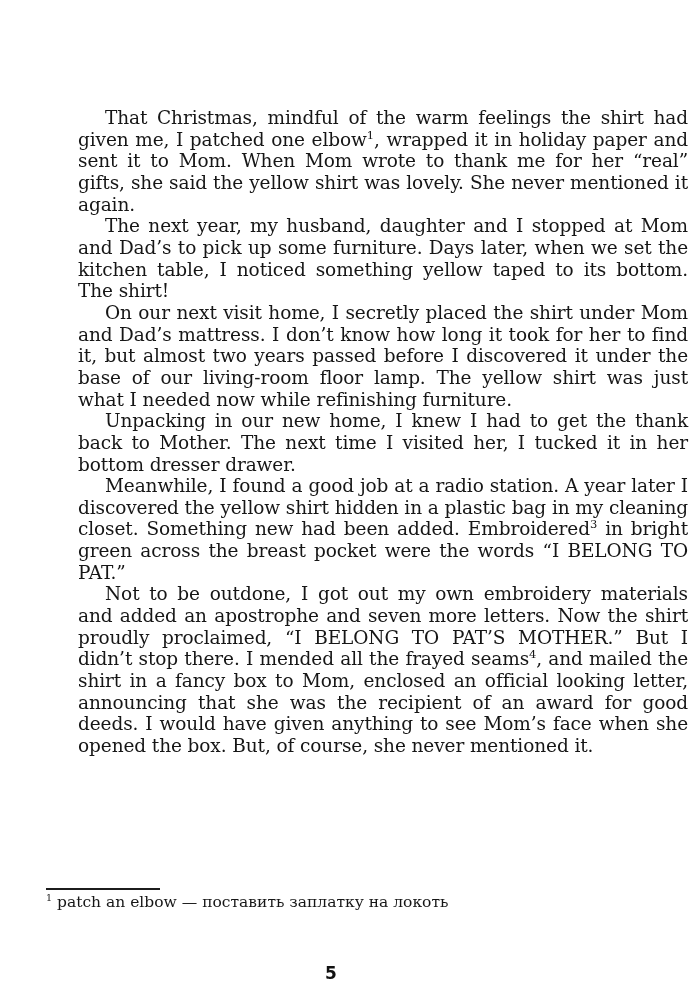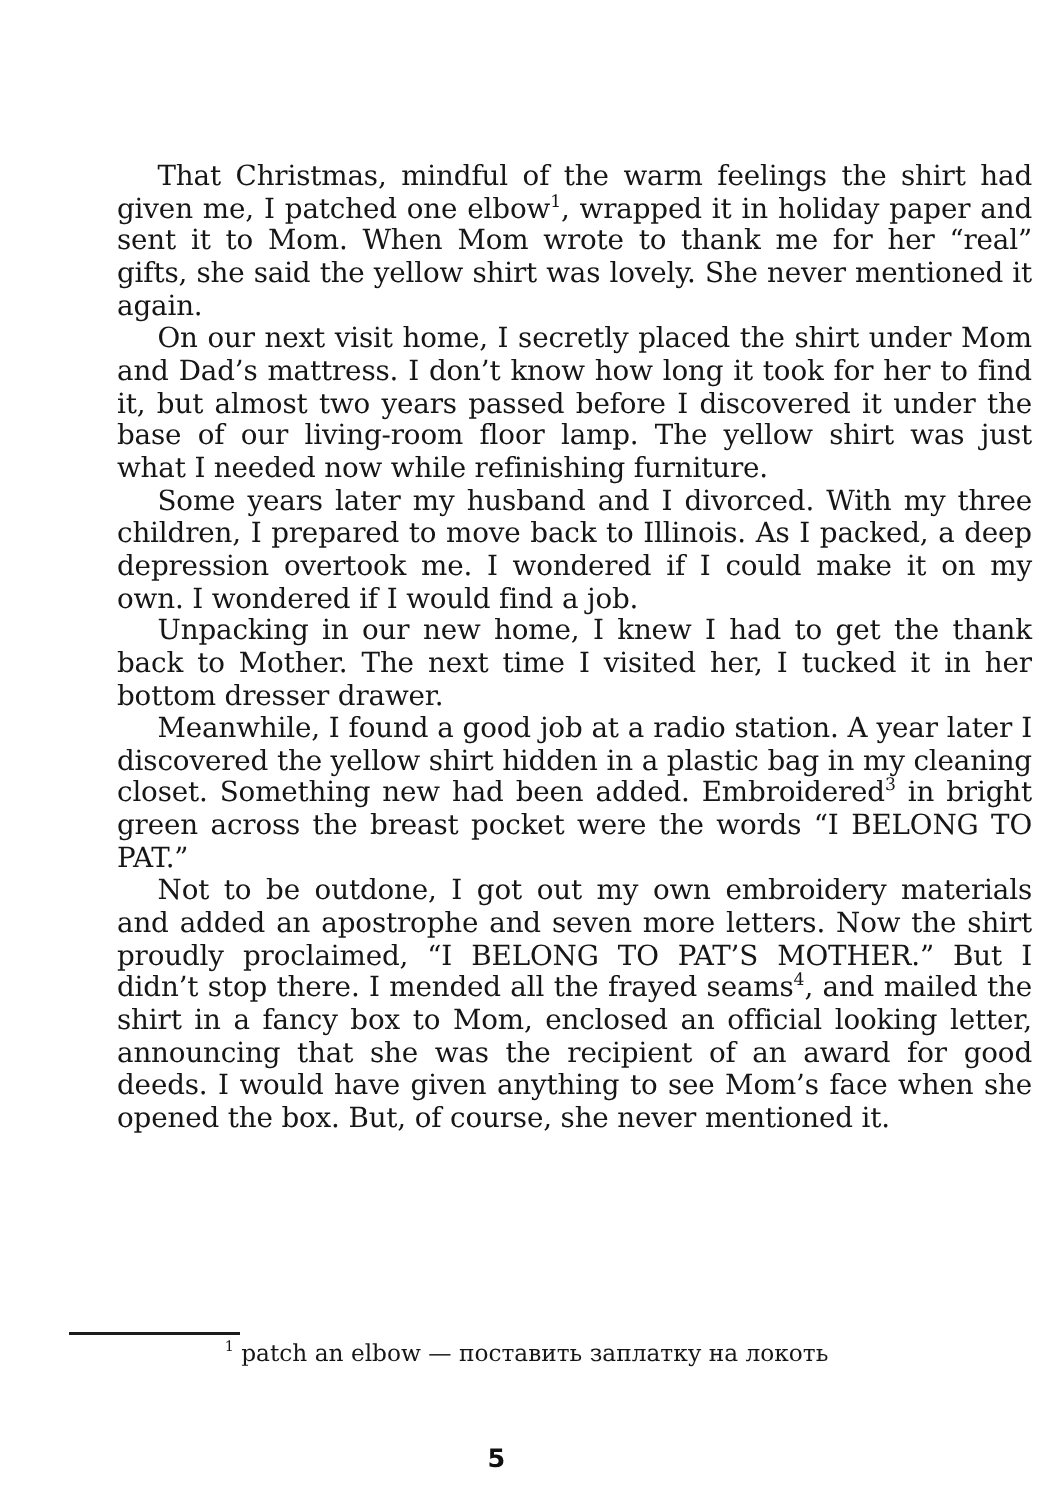--- a/index.html
+++ b/index.html
@@ -48,43 +48,42 @@
     border-top: 2px solid #1c1c1c;
     margin: 6px 0 4px 0;
   }
   .footnotes {
     font-size: 15.5px;
     line-height: 17.2px;
   }
   .footnote {
     margin: 0;
     white-space: nowrap;
-    text-align: center;
   }
   .page-number {
     position: absolute;
     left: 0;
     width: 662px;
     bottom: 17px;
     text-align: center;
     font-family: "DejaVu Sans", sans-serif;
     font-weight: bold;
     font-size: 17px;
     color: #111111;
   }
 </style>
 </head>
 <body>
 
 <div class="sheet">
 
   <div class="body-text">
       <p class="para">That Christmas, mindful of the warm feelings the shirt had given me, I patched one elbow<sup>1</sup>, wrapped it in holiday paper and sent it to Mom. When Mom wrote to thank me for her “real” gifts, she said the yellow shirt was lovely. She never mentioned it again.</p>
+      <p class="para">The next year, my husband, daughter and I stopped at Mom and Dad’s to pick up some furniture. Days later, when we set the kitchen table, I noticed something yellow taped to its bottom. The shirt!</p>
       <p class="para">On our next visit home, I secretly placed the shirt under Mom and Dad’s mattress. I don’t know how long it took for her to find it, but almost two years passed before I discovered it under the base of our living-room floor lamp. The yellow shirt was just what I needed now while refinishing furniture.</p>
-      <p class="para">Some years later my husband and I divorced. With my three children, I prepared to move back to Illinois. As I packed, a deep depression overtook me. I wondered if I could make it on my own. I wondered if I would find a job.</p>
       <p class="para">Unpacking in our new home, I knew I had to get the thank back to Mother. The next time I visited her, I tucked it in her bottom dresser drawer.</p>
       <p class="para">Meanwhile, I found a good job at a radio station. A year later I discovered the yellow shirt hidden in a plastic bag in my cleaning closet. Something new had been added. Embroidered<sup>3</sup> in bright green across the breast pocket were the words “I BELONG TO PAT.”</p>
       <p class="para">Not to be outdone, I got out my own embroidery materials and added an apostrophe and seven more letters. Now the shirt proudly proclaimed, “I BELONG TO PAT’S MOTHER.” But I didn’t stop there. I mended all the frayed seams<sup>4</sup>, and mailed the shirt in a fancy box to Mom, enclosed an official looking letter, announcing that she was the recipient of an award for good deeds. I would have given anything to see Mom’s face when she opened the box. But, of course, she never mentioned it.</p>
     </div>
 
   <div class="foot-area">
     <div class="footnote-rule"></div>
     <div class="footnotes">
         <div class="footnote"><sup>1</sup> patch an elbow — поставить заплатку на локоть</div>
       </div>

